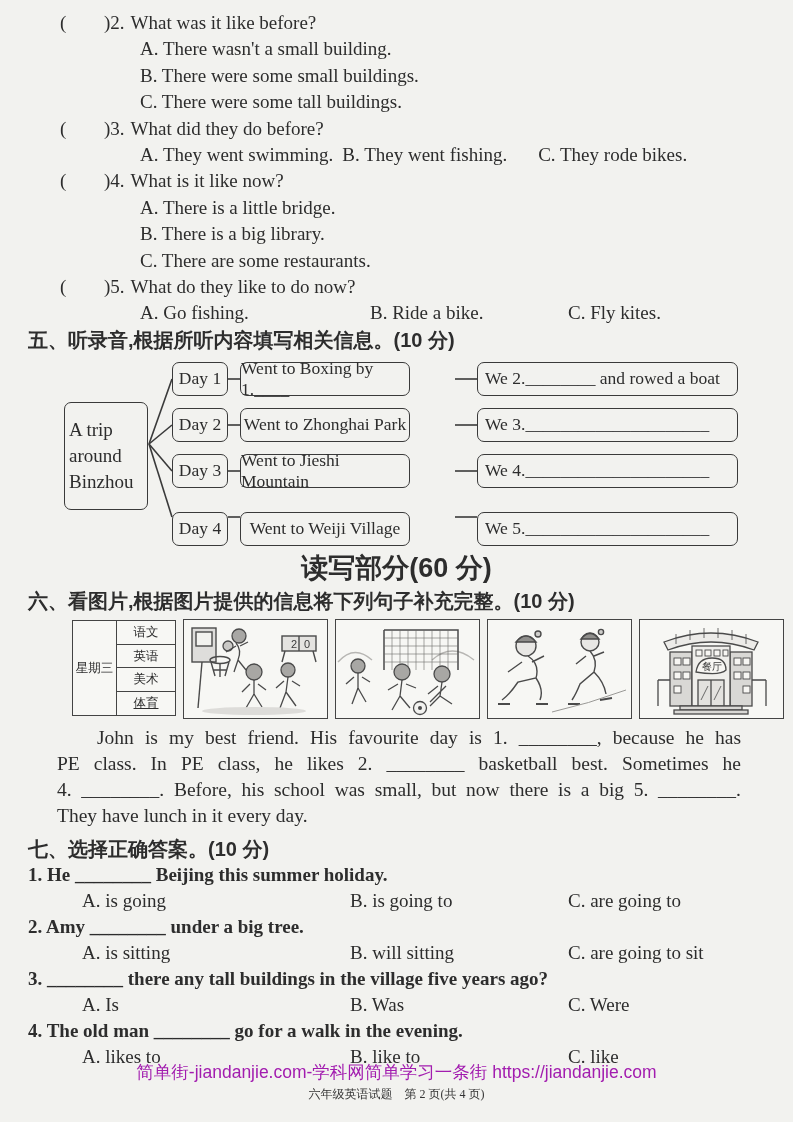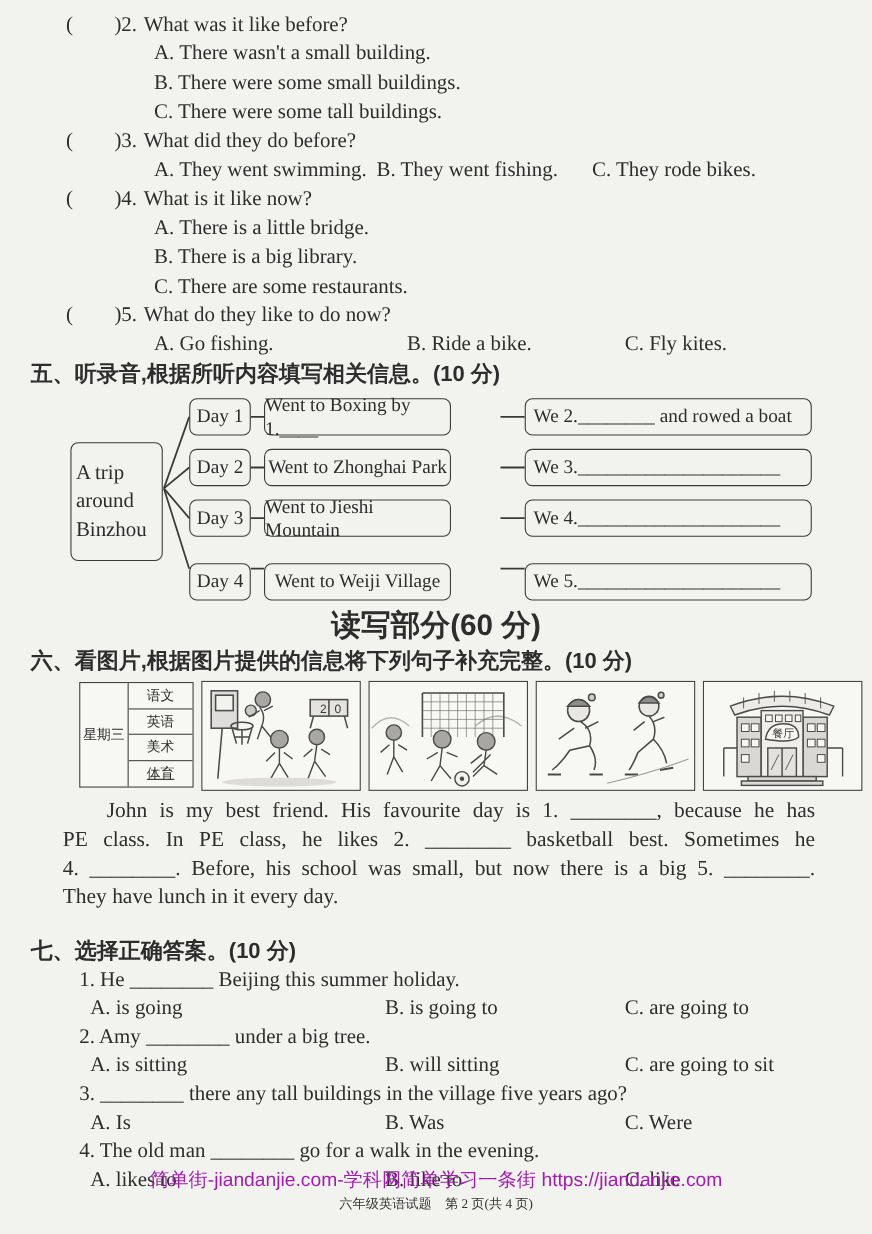--- a/index.html
+++ b/index.html
@@ -53,21 +53,21 @@
     font-size:12.5px; background:#f7f7f4; align-self:center; }
   .sched .day { grid-row:1 / span 4; display:flex; align-items:center; justify-content:center; border-right:1px solid #444; }
   .sched .subj { display:flex; align-items:center; justify-content:center; border-bottom:1px solid #444; }
   .sched .subj:last-child { border-bottom:none;text-decoration:underline; }
   
   .para { margin:6px 52px 0 57px; font-size:19.5px; line-height:26px; }
   .para .jline { text-align:justify; text-align-last:justify; }
   .para .indent { text-indent:40px; }
   .para .lastline { text-align:left; }
   
-  .s7-q { padding-left:72px; font-size:19px; line-height:26px; white-space:nowrap; }
+  .s7-q { padding-left:28px; font-size:19px; line-height:26px; white-space:nowrap;font-weight:bold; }
   .s7-opts { padding-left:82px; font-size:19px; line-height:26px;
     display:grid; grid-template-columns:268px 218px auto; }
   
   .watermark { position:absolute; left:0; right:0; top:1060px; text-align:center;
     color:#a21caf; font-family:"Liberation Sans", sans-serif; font-size:17.5px; }
   .footer { position:absolute; left:0; right:0; top:1086px; text-align:center;
     font-size:12px; color:#333; white-space:pre; }
   svg text { font-family:"Liberation Sans", sans-serif; }
 </style>
 </head>
@@ -264,21 +264,21 @@
   </div>
 </div>
 
 <div class="para">
   <div class="jline indent">John is my best friend. His favourite day is 1. ________, because he has</div>
   <div class="jline">PE class. In PE class, he likes 2. ________ basketball best. Sometimes he</div>
   <div class="jline">4. ________. Before, his school was small, but now there is a big 5. ________.</div>
   <div class="lastline">They have lunch in it every day.</div>
 </div>
 
-<div class="cn-heading" style="margin-top:23px;">七、选择正确答案。(10 分)</div>
+<div class="cn-heading" style="margin-top:7px;">七、选择正确答案。(10 分)</div>
 
 <div>
   <div class="s7-q">1. He ________ Beijing this summer holiday.</div>
   <div class="s7-opts">
     <span>A. is going</span>
       <span>B. is going to</span>
       <span>C. are going to</span>
   </div>
 
   <div class="s7-q">2. Amy ________ under a big tree.</div>

